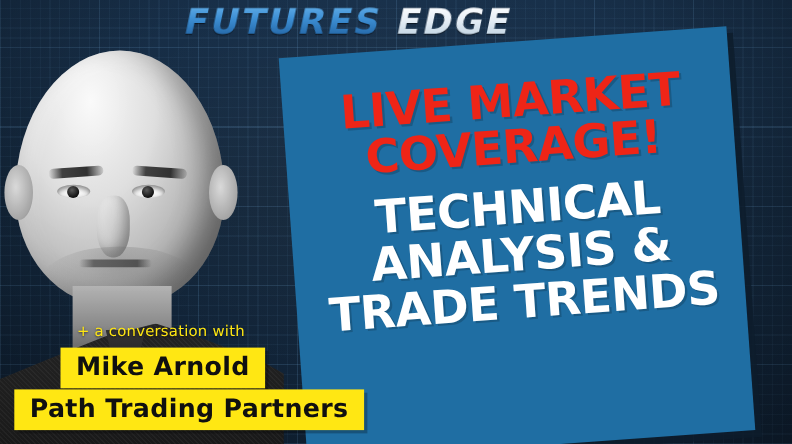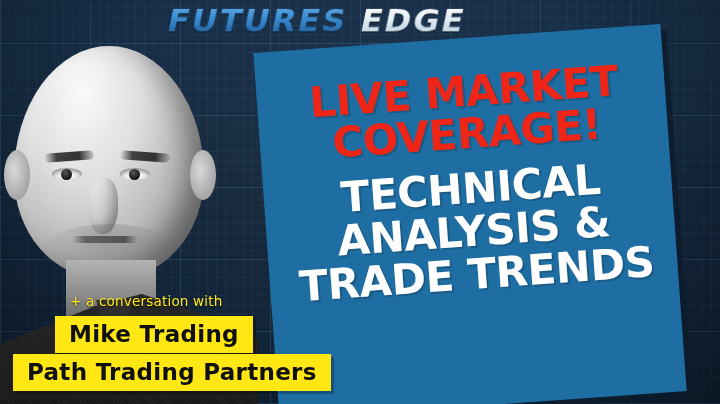--- a/index.html
+++ b/index.html
@@ -282,17 +282,17 @@
       <span>TRADE TRENDS</span>
     </div>
   </div>
 
   <div id="logo">
     <span class="word futures">FUTURES</span>
     <span class="word edge">EDGE</span>
   </div>
 
   <div id="convo">+ a conversation with</div>
-  <div id="name-bar">Mike Trading</div>
+  <div id="name-bar">Mike Arnold</div>
   <div id="firm-bar">Path Trading Partners</div>
 
   <div class="vignette"></div>
 </div>
 
 </body></html>

